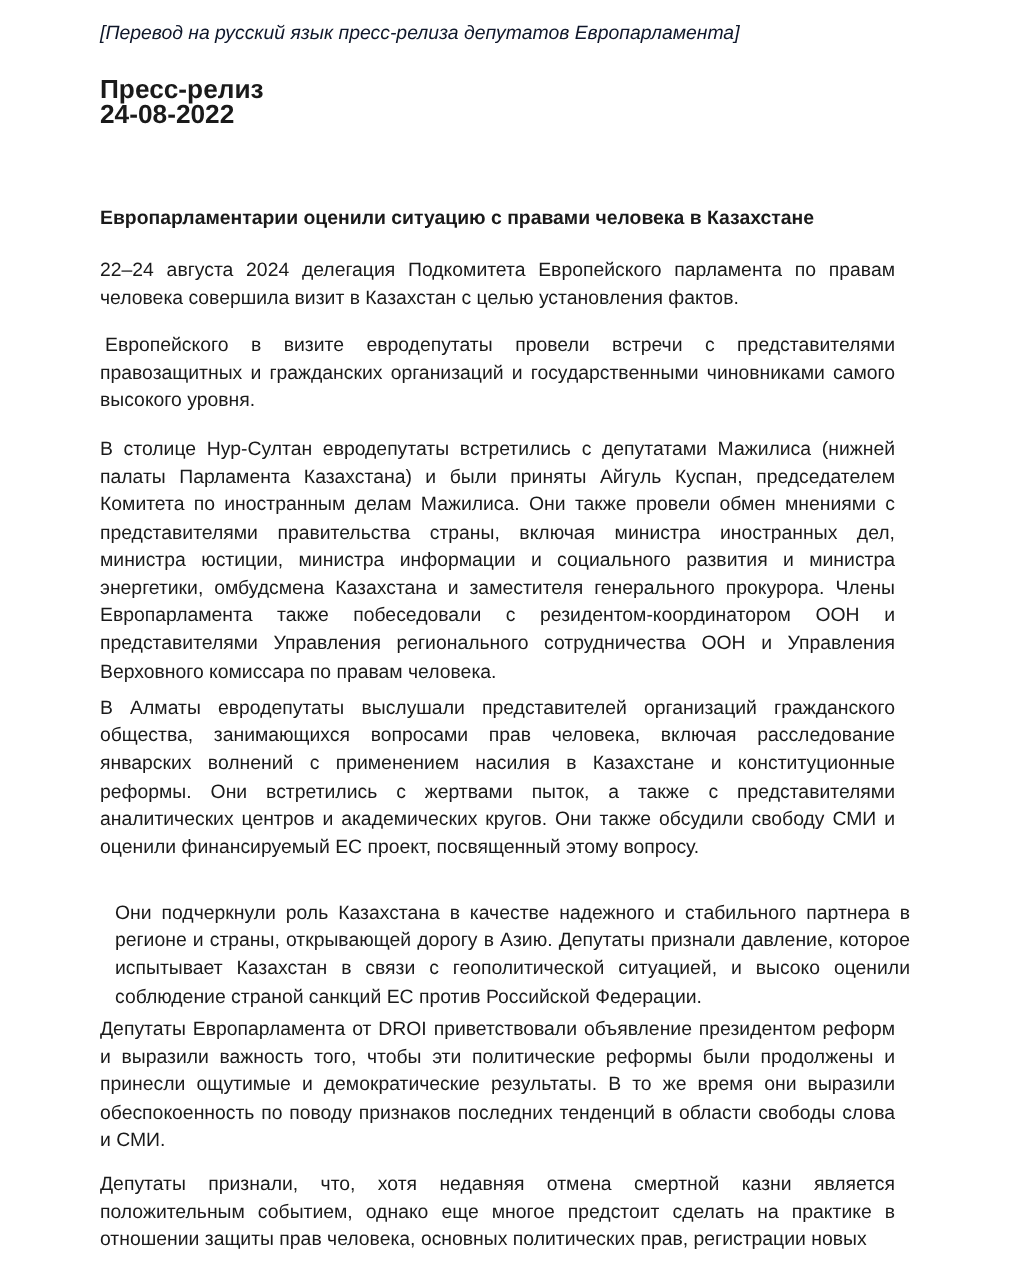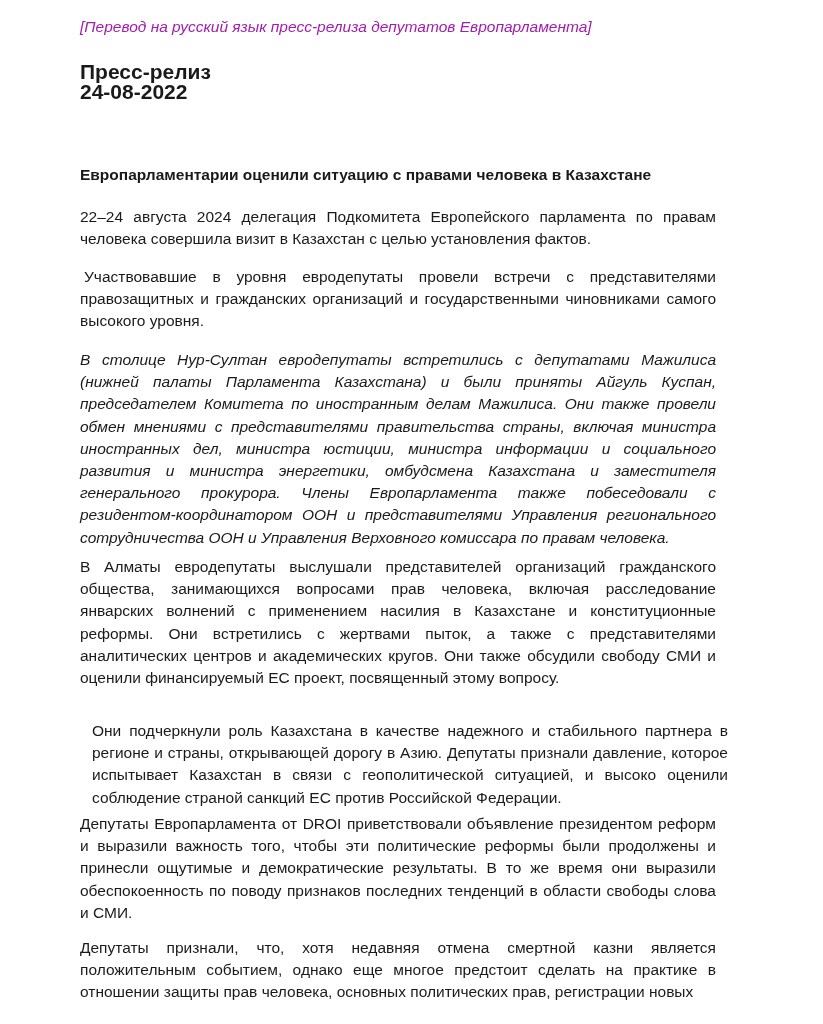--- a/index.html
+++ b/index.html
@@ -22,21 +22,21 @@
       width: 636px;
     }
     .note {
       position: absolute;
       top: 17px;
       left: 0;
       font-style: italic;
       font-size: 15.5px;
       line-height: 20px;
       white-space: nowrap;
-      color: #a21caf;
+      color: #0f172a;
     }
     .header-block {
       position: absolute;
       top: 62px;
       left: 0;
       font-weight: bold;
       font-size: 21px;
       line-height: 20px;
     }
     .header-block div { white-space: nowrap; }
@@ -54,39 +54,39 @@
       left: 0;
       width: 636px;
       font-size: 15.5px;
       line-height: 22.2px;
       text-align: justify;
       text-align-last: left;
     }
     .para.indent { text-indent: 4px; }
     #p1 { top: 206px; }
     #p2 { top: 266px; }
-    #p3 { top: 349px; font-style: italic; }
+    #p3 { top: 349px; }
     #p4 { top: 556px; }
     #p5 { top: 708px; }
     #p6 { top: 813px; }
     #p7 { top: 937px; }
   </style>
 </head>
 <body>
 
 <div class="page">
   <div class="note">[Перевод на русский язык пресс-релиза депутатов Европарламента]</div>
 
   <div class="header-block">
     <div>Пресс-релиз</div>
     <div>24-08-2022</div>
   </div>
 
   <div class="headline">Европарламентарии оценили ситуацию с правами человека в Казахстане</div>
 
   <p class="para" id="p1" style="margin:0">22–24 августа 2024 делегация Подкомитета Европейского парламента по правам человека совершила визит в Казахстан с целью установления фактов.</p>
-  <p class="para indent" id="p2" style="margin:0">Участвовавшие в уровня евродепутаты провели встречи с представителями правозащитных и гражданских организаций и государственными чиновниками самого высокого уровня.</p>
+  <p class="para indent" id="p2" style="margin:0">Европейского в визите евродепутаты провели встречи с представителями правозащитных и гражданских организаций и государственными чиновниками самого высокого уровня.</p>
   <p class="para" id="p3" style="margin:0">В столице Нур-Султан евродепутаты встретились с депутатами Мажилиса (нижней палаты Парламента Казахстана) и были приняты Айгуль Куспан, председателем Комитета по иностранным делам Мажилиса. Они также провели обмен мнениями с представителями правительства страны, включая министра иностранных дел, министра юстиции, министра информации и социального развития и министра энергетики, омбудсмена Казахстана и заместителя генерального прокурора. Члены Европарламента также побеседовали с резидентом-координатором ООН и представителями Управления регионального сотрудничества ООН и Управления Верховного комиссара по правам человека.</p>
   <p class="para" id="p4" style="margin:0">В Алматы евродепутаты выслушали представителей организаций гражданского общества, занимающихся вопросами прав человека, включая расследование январских волнений с применением насилия в Казахстане и конституционные реформы. Они встретились с жертвами пыток, а также с представителями аналитических центров и академических кругов. Они также обсудили свободу СМИ и оценили финансируемый ЕС проект, посвященный этому вопросу.</p>
   <p class="para" id="p5" style="margin:12px">Они подчеркнули роль Казахстана в качестве надежного и стабильного партнера в регионе и страны, открывающей дорогу в Азию. Депутаты признали давление, которое испытывает Казахстан в связи с геополитической ситуацией, и высоко оценили соблюдение страной санкций ЕС против Российской Федерации.</p>
   <p class="para" id="p6" style="margin:0">Депутаты Европарламента от DROI приветствовали объявление президентом реформ и выразили важность того, чтобы эти политические реформы были продолжены и принесли ощутимые и демократические результаты. В то же время они выразили обеспокоенность по поводу признаков последних тенденций в области свободы слова и СМИ.</p>
   <p class="para" id="p7" style="margin:0">Депутаты признали, что, хотя недавняя отмена смертной казни является положительным событием, однако еще многое предстоит сделать на практике в отношении защиты прав человека, основных политических прав, регистрации новых</p>
 </div>
 
 </body></html>

